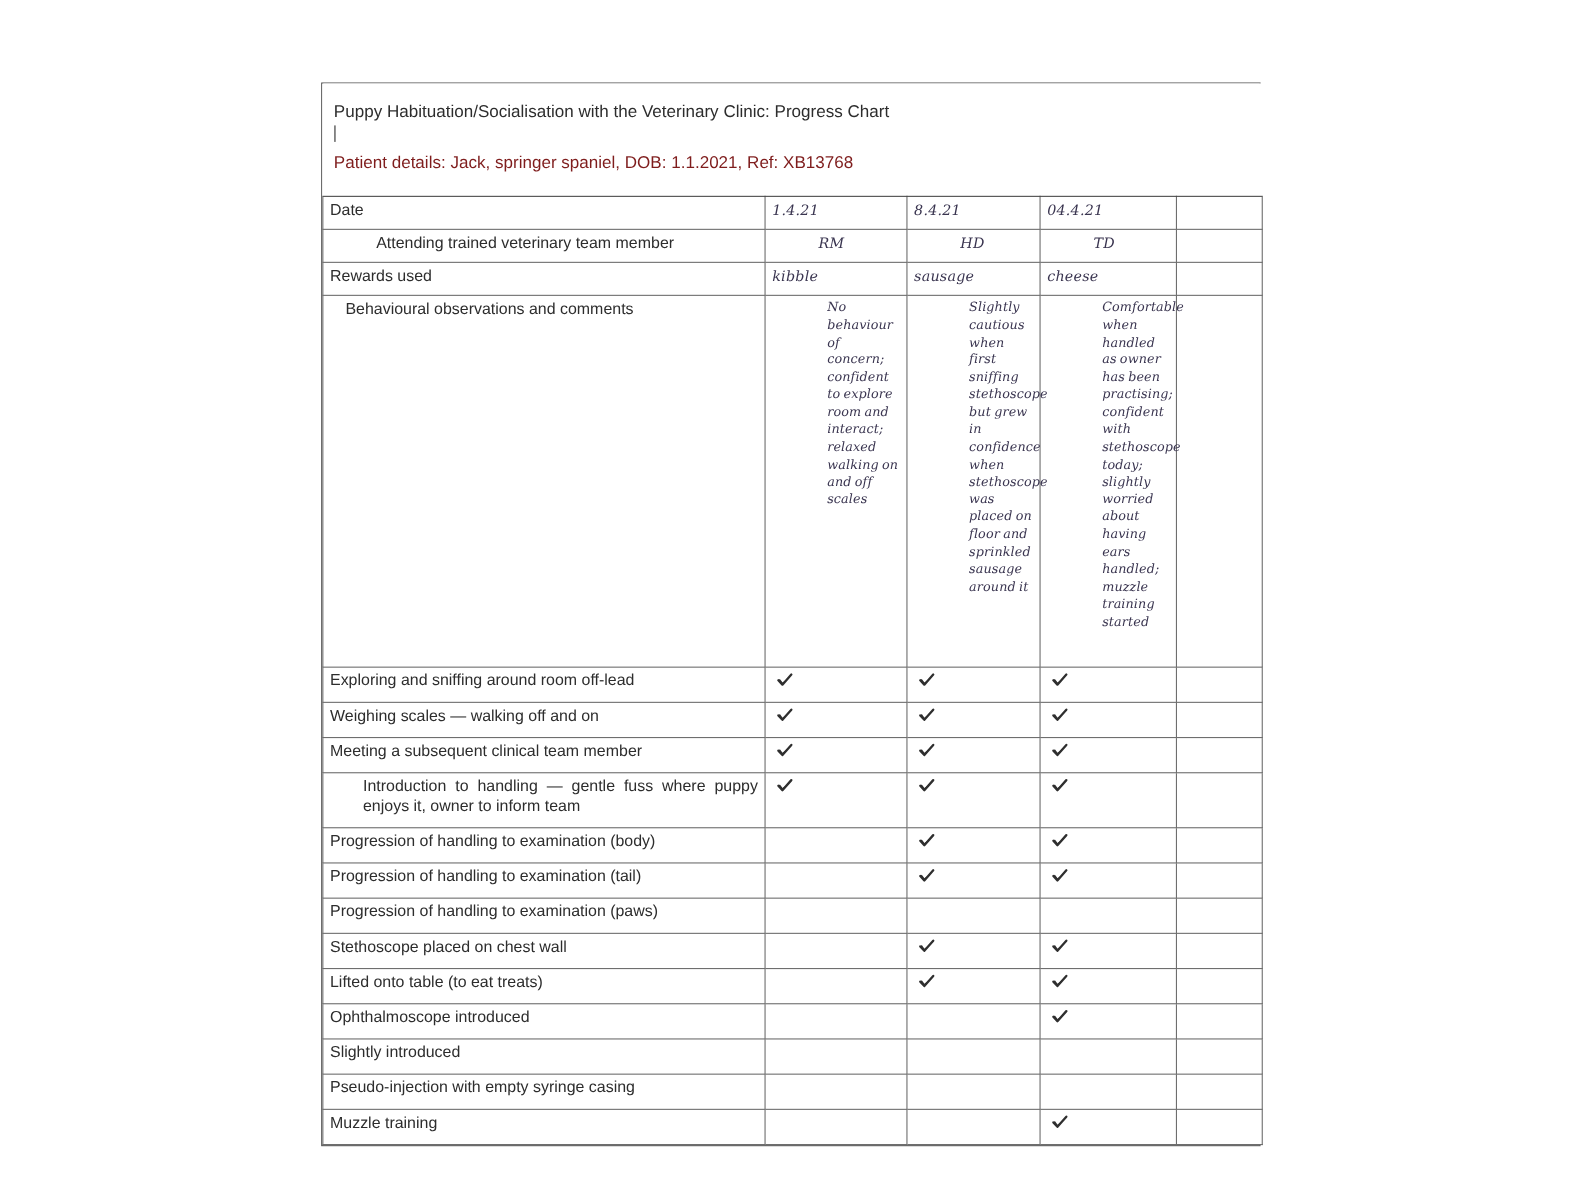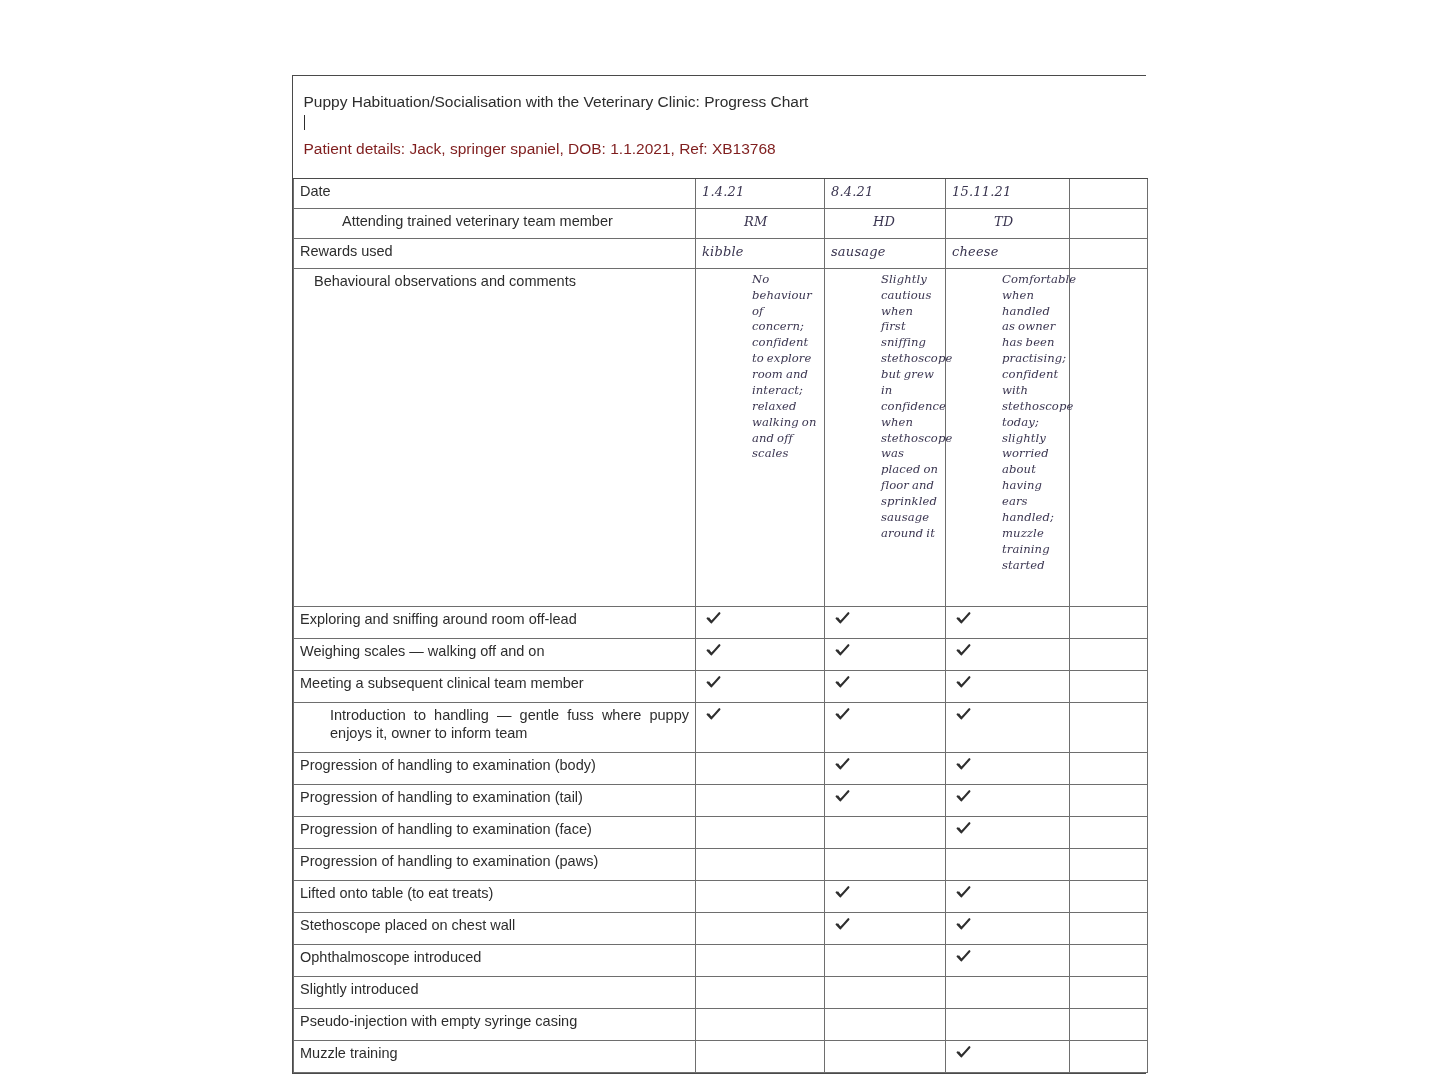--- a/index.html
+++ b/index.html
@@ -154,21 +154,21 @@
         <td colspan="5">
           <div class="title-line">Puppy Habituation/Socialisation with the Veterinary Clinic: Progress Chart</div>
           <div class="caret-line"><span class="caret"></span></div>
           <div class="subtitle-line">Patient details: Jack, springer spaniel, DOB: 1.1.2021, Ref: XB13768</div>
         </td>
       </tr>
     <tr class="r-date">
           <td class="label-cell">Date</td>
           <td><span class="hand">1.4.21</span></td>
           <td><span class="hand">8.4.21</span></td>
-          <td><span class="hand">15.11.21</span></td>
+          <td><span class="hand">04.4.21</span></td>
           <td></td>
         </tr>
         <tr class="r-member">
           <td class="label-cell">Attending trained veterinary team member</td>
           <td><span class="hand">RM</span></td>
           <td><span class="hand">HD</span></td>
           <td><span class="hand">TD</span></td>
           <td></td>
         </tr>
         <tr class="r-rewards">
@@ -339,63 +339,49 @@
             <span class="tick">
               <svg width="15" height="15" viewBox="0 0 15 15">
                 <path d="M1.6 7.4 L5.3 11.4 L13.4 2.2 L11.9 4.6 L5.4 9.4 L3.0 6.2 Z" fill="#2f2f2f"></path>
                 <path d="M1.6 7.4 L5.3 11.4 L13.4 2.2" stroke="#2f2f2f" stroke-width="2.1" fill="none" stroke-linecap="round" stroke-linejoin="round"></path>
               </svg>
             </span>
           </td>
           <td></td>
         </tr>
         <tr class="r-check">
-          <td class="label-cell">Progression of handling to examination (face)</td>
-          <td></td>
-          <td></td>
-          <td>
-            <span class="tick">
-              <svg width="15" height="15" viewBox="0 0 15 15">
-                <path d="M1.6 7.4 L5.3 11.4 L13.4 2.2 L11.9 4.6 L5.4 9.4 L3.0 6.2 Z" fill="#2f2f2f"></path>
-                <path d="M1.6 7.4 L5.3 11.4 L13.4 2.2" stroke="#2f2f2f" stroke-width="2.1" fill="none" stroke-linecap="round" stroke-linejoin="round"></path>
-              </svg>
-            </span>
-          </td>
-          <td></td>
-        </tr>
-        <tr class="r-check">
           <td class="label-cell">Progression of handling to examination (paws)</td>
           <td></td>
           <td></td>
           <td></td>
           <td></td>
         </tr>
         <tr class="r-check">
+          <td class="label-cell">Stethoscope placed on chest wall</td>
+          <td></td>
+          <td>
+            <span class="tick">
+              <svg width="15" height="15" viewBox="0 0 15 15">
+                <path d="M1.6 7.4 L5.3 11.4 L13.4 2.2 L11.9 4.6 L5.4 9.4 L3.0 6.2 Z" fill="#2f2f2f"></path>
+                <path d="M1.6 7.4 L5.3 11.4 L13.4 2.2" stroke="#2f2f2f" stroke-width="2.1" fill="none" stroke-linecap="round" stroke-linejoin="round"></path>
+              </svg>
+            </span>
+          </td>
+          <td>
+            <span class="tick">
+              <svg width="15" height="15" viewBox="0 0 15 15">
+                <path d="M1.6 7.4 L5.3 11.4 L13.4 2.2 L11.9 4.6 L5.4 9.4 L3.0 6.2 Z" fill="#2f2f2f"></path>
+                <path d="M1.6 7.4 L5.3 11.4 L13.4 2.2" stroke="#2f2f2f" stroke-width="2.1" fill="none" stroke-linecap="round" stroke-linejoin="round"></path>
+              </svg>
+            </span>
+          </td>
+          <td></td>
+        </tr>
+        <tr class="r-check">
           <td class="label-cell">Lifted onto table (to eat treats)</td>
-          <td></td>
-          <td>
-            <span class="tick">
-              <svg width="15" height="15" viewBox="0 0 15 15">
-                <path d="M1.6 7.4 L5.3 11.4 L13.4 2.2 L11.9 4.6 L5.4 9.4 L3.0 6.2 Z" fill="#2f2f2f"></path>
-                <path d="M1.6 7.4 L5.3 11.4 L13.4 2.2" stroke="#2f2f2f" stroke-width="2.1" fill="none" stroke-linecap="round" stroke-linejoin="round"></path>
-              </svg>
-            </span>
-          </td>
-          <td>
-            <span class="tick">
-              <svg width="15" height="15" viewBox="0 0 15 15">
-                <path d="M1.6 7.4 L5.3 11.4 L13.4 2.2 L11.9 4.6 L5.4 9.4 L3.0 6.2 Z" fill="#2f2f2f"></path>
-                <path d="M1.6 7.4 L5.3 11.4 L13.4 2.2" stroke="#2f2f2f" stroke-width="2.1" fill="none" stroke-linecap="round" stroke-linejoin="round"></path>
-              </svg>
-            </span>
-          </td>
-          <td></td>
-        </tr>
-        <tr class="r-check">
-          <td class="label-cell">Stethoscope placed on chest wall</td>
           <td></td>
           <td>
             <span class="tick">
               <svg width="15" height="15" viewBox="0 0 15 15">
                 <path d="M1.6 7.4 L5.3 11.4 L13.4 2.2 L11.9 4.6 L5.4 9.4 L3.0 6.2 Z" fill="#2f2f2f"></path>
                 <path d="M1.6 7.4 L5.3 11.4 L13.4 2.2" stroke="#2f2f2f" stroke-width="2.1" fill="none" stroke-linecap="round" stroke-linejoin="round"></path>
               </svg>
             </span>
           </td>
           <td>

